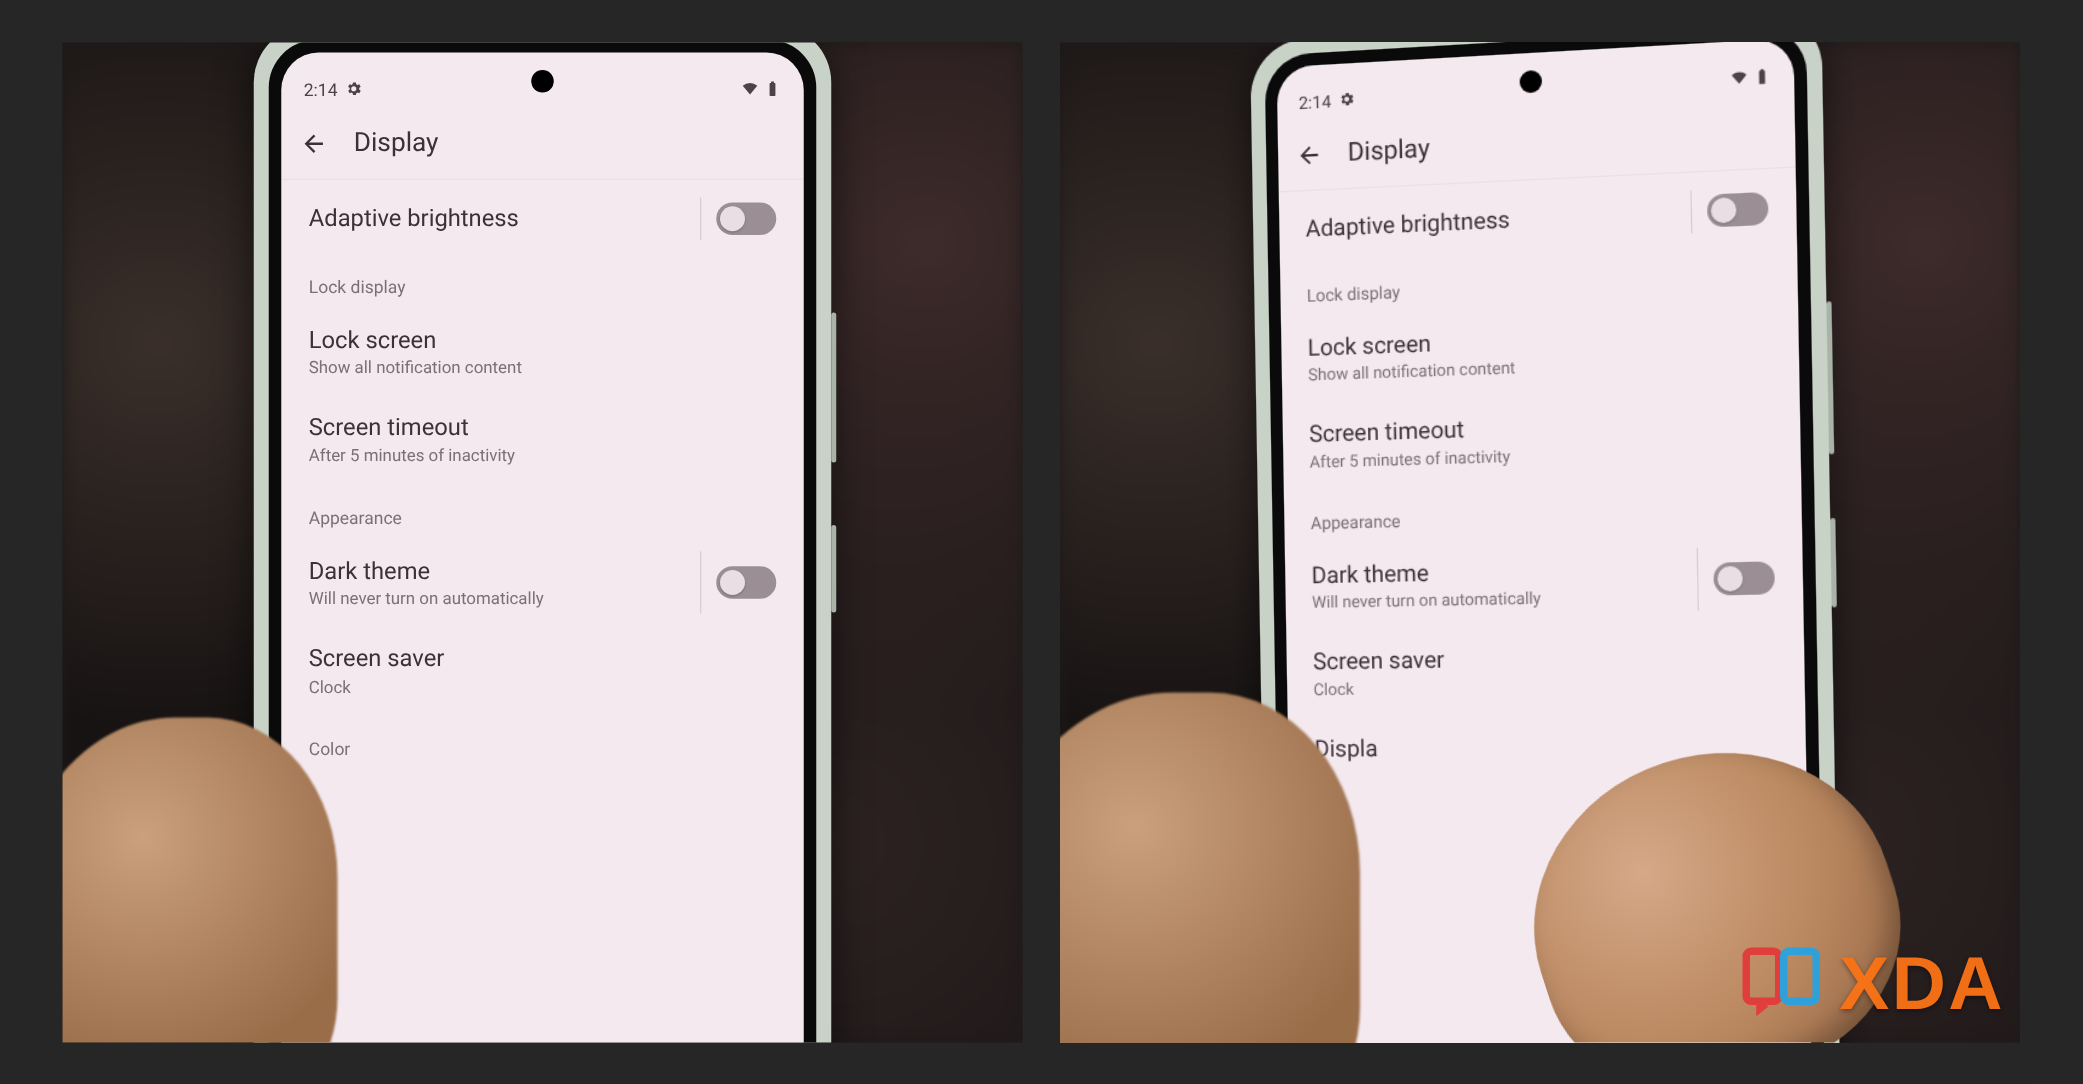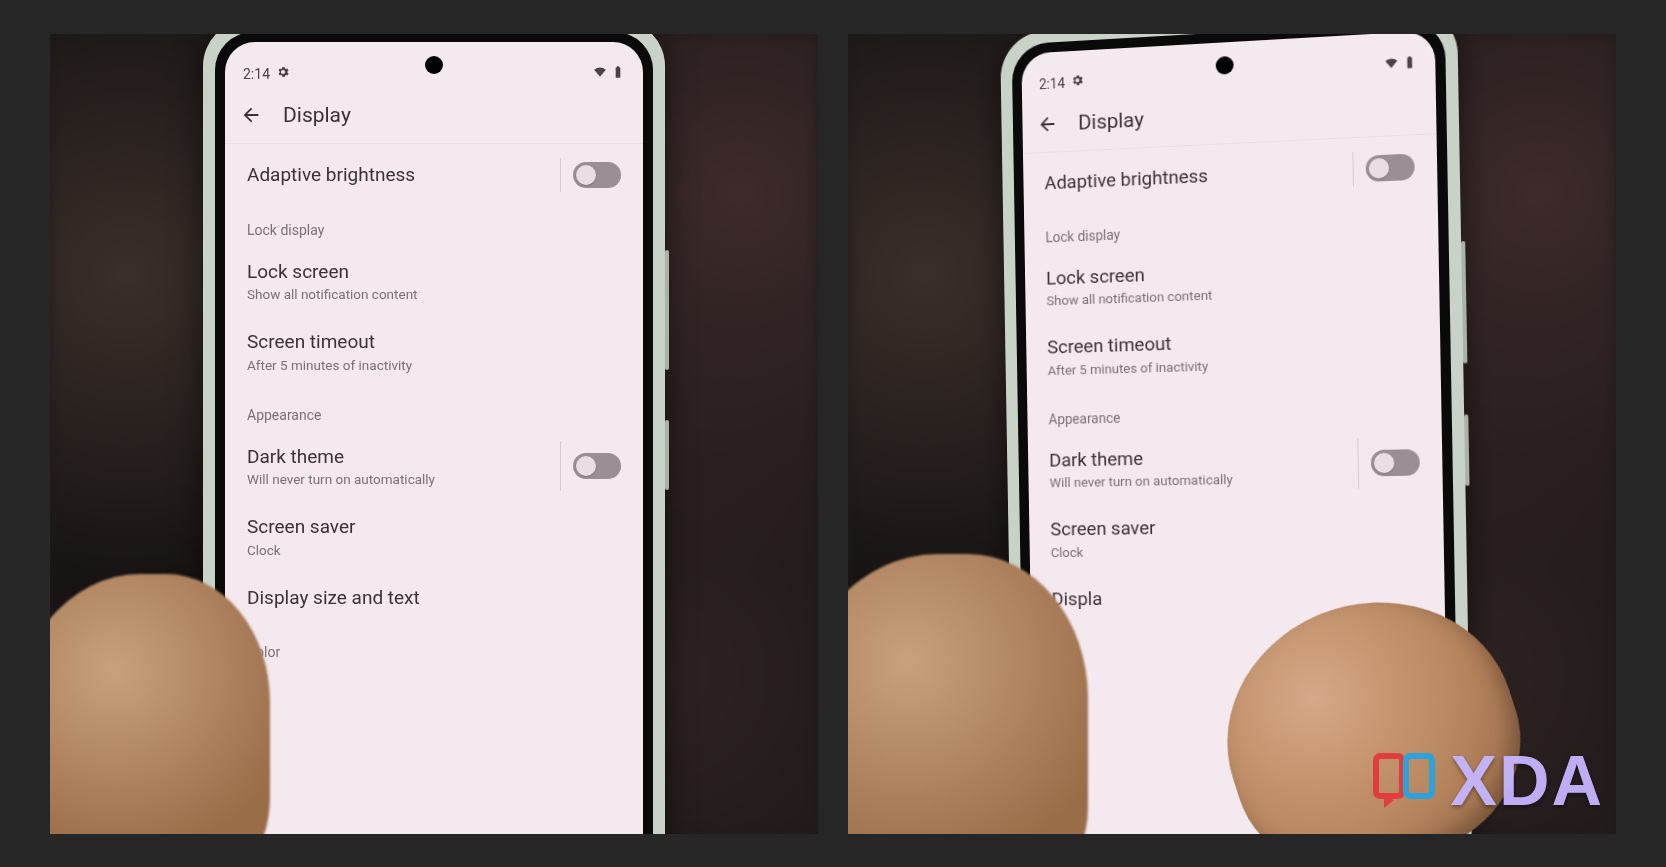--- a/index.html
+++ b/index.html
@@ -160,23 +160,23 @@
     position:absolute;
     right: 62px; bottom: 46px;
     display:flex; align-items:center; gap:10px;
     z-index: 50;
     opacity: .96;
   }
   .xda-mark svg { display:block; }
   .xda-text {
     font-family: Arial, sans-serif;
     font-weight: 800;
-    font-size: 70px;
+    font-size: 60px;
     letter-spacing: 2px;
-    color: #c4b5fd;
+    color: #f97316;
     text-shadow: 0 2px 4px rgba(0,0,0,.4);
     text-align: center;
   }
 
   .icon-svg { width:16px; height:16px; fill:#4d4248; }
   .icon-svg.small { width:14px; height:14px; }
 </style>
 </head>
 <body>
 
@@ -268,25 +268,20 @@
             <div class="toggle"></div>
           </div>
 
           <div class="row">
             <div class="txt">
               <div class="title">Screen saver</div>
               <div class="sub">Clock</div>
             </div>
           </div>
 
-          <div class="row">
-            <div class="txt">
-              <div class="title">Display size and text</div>
-            </div>
-          </div>
 
           <div class="row section-header">
             <div class="txt">
                 <div class="title">Color</div>
               </div>
           </div>
 
         </div>
       </div>
     </div>

